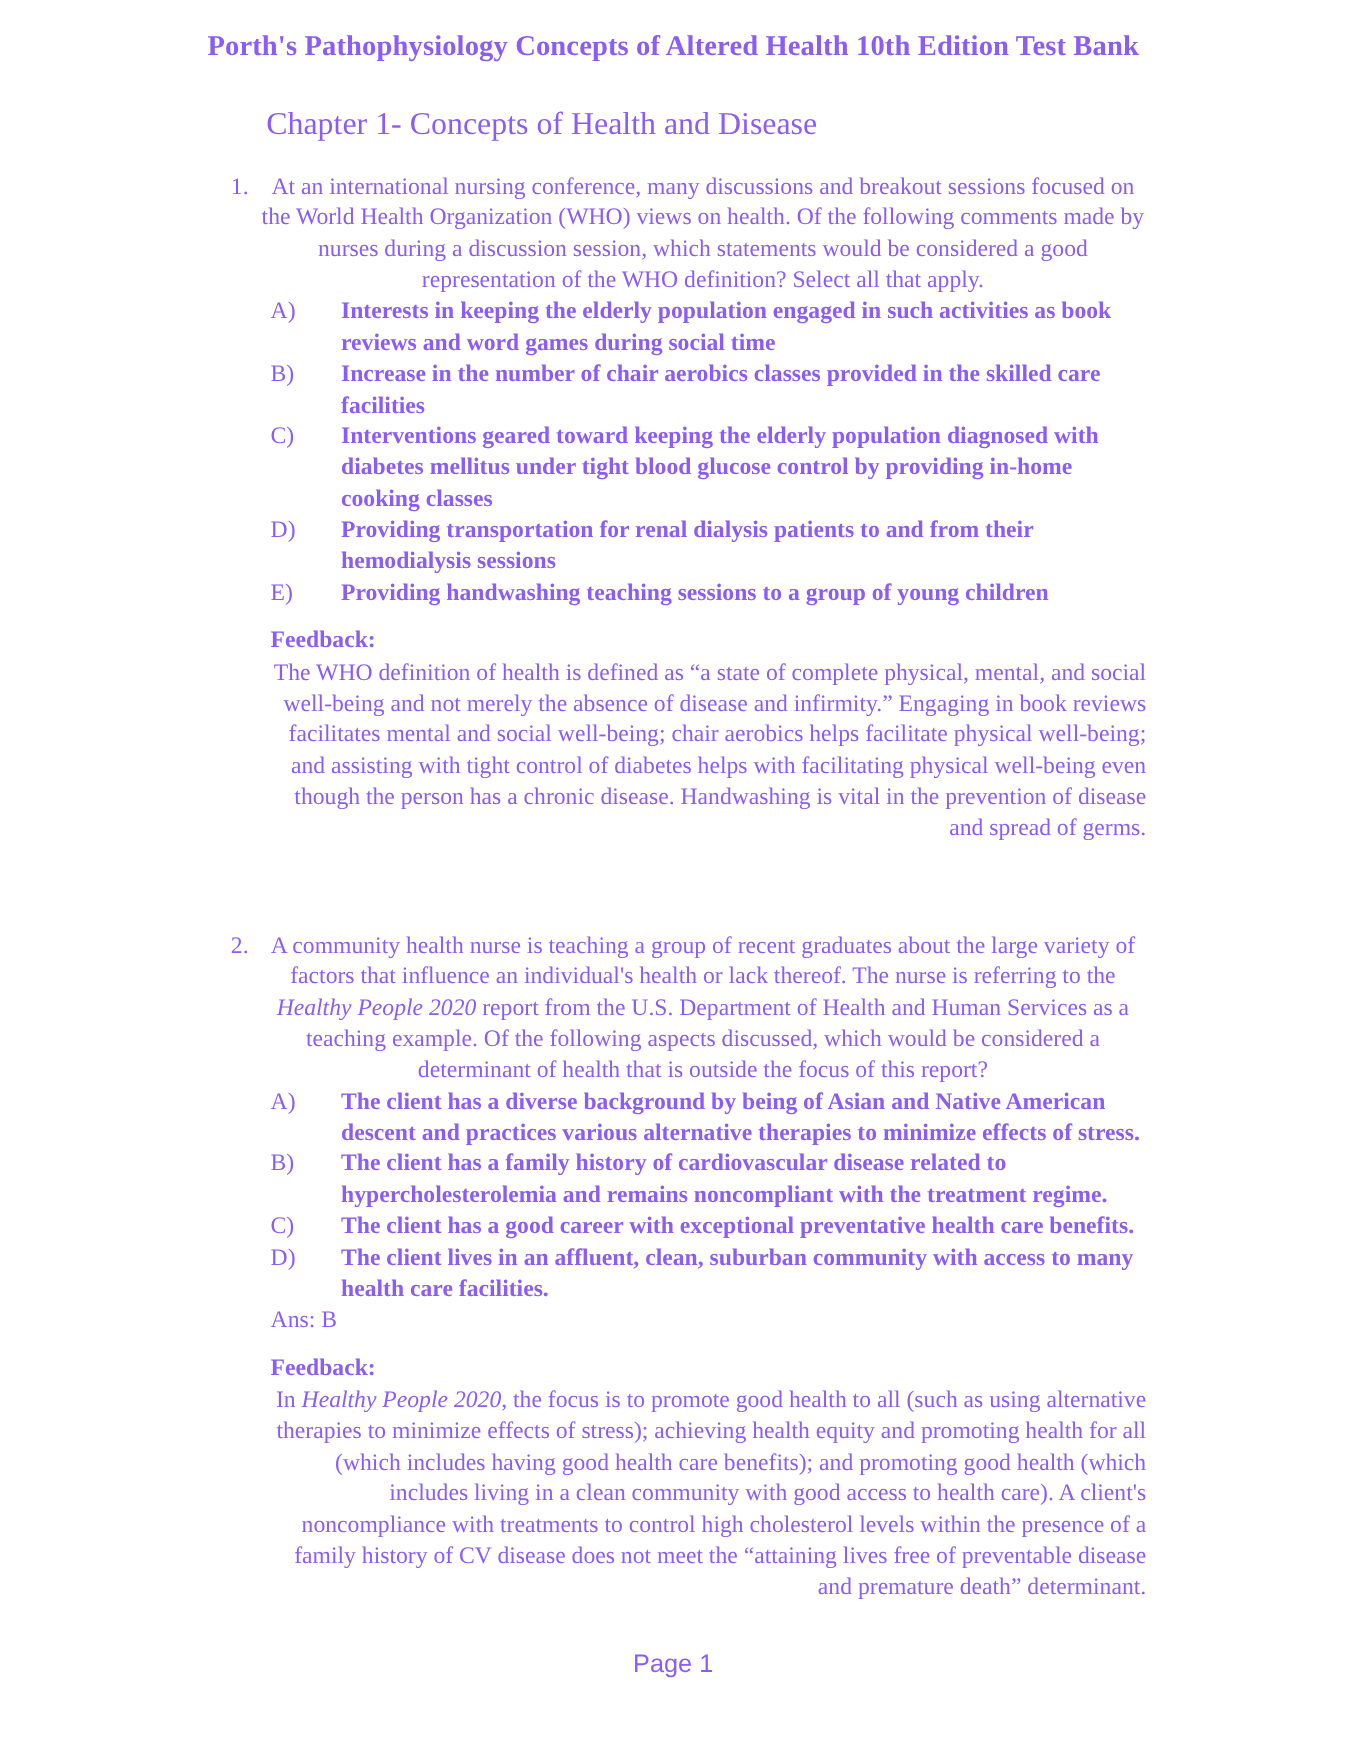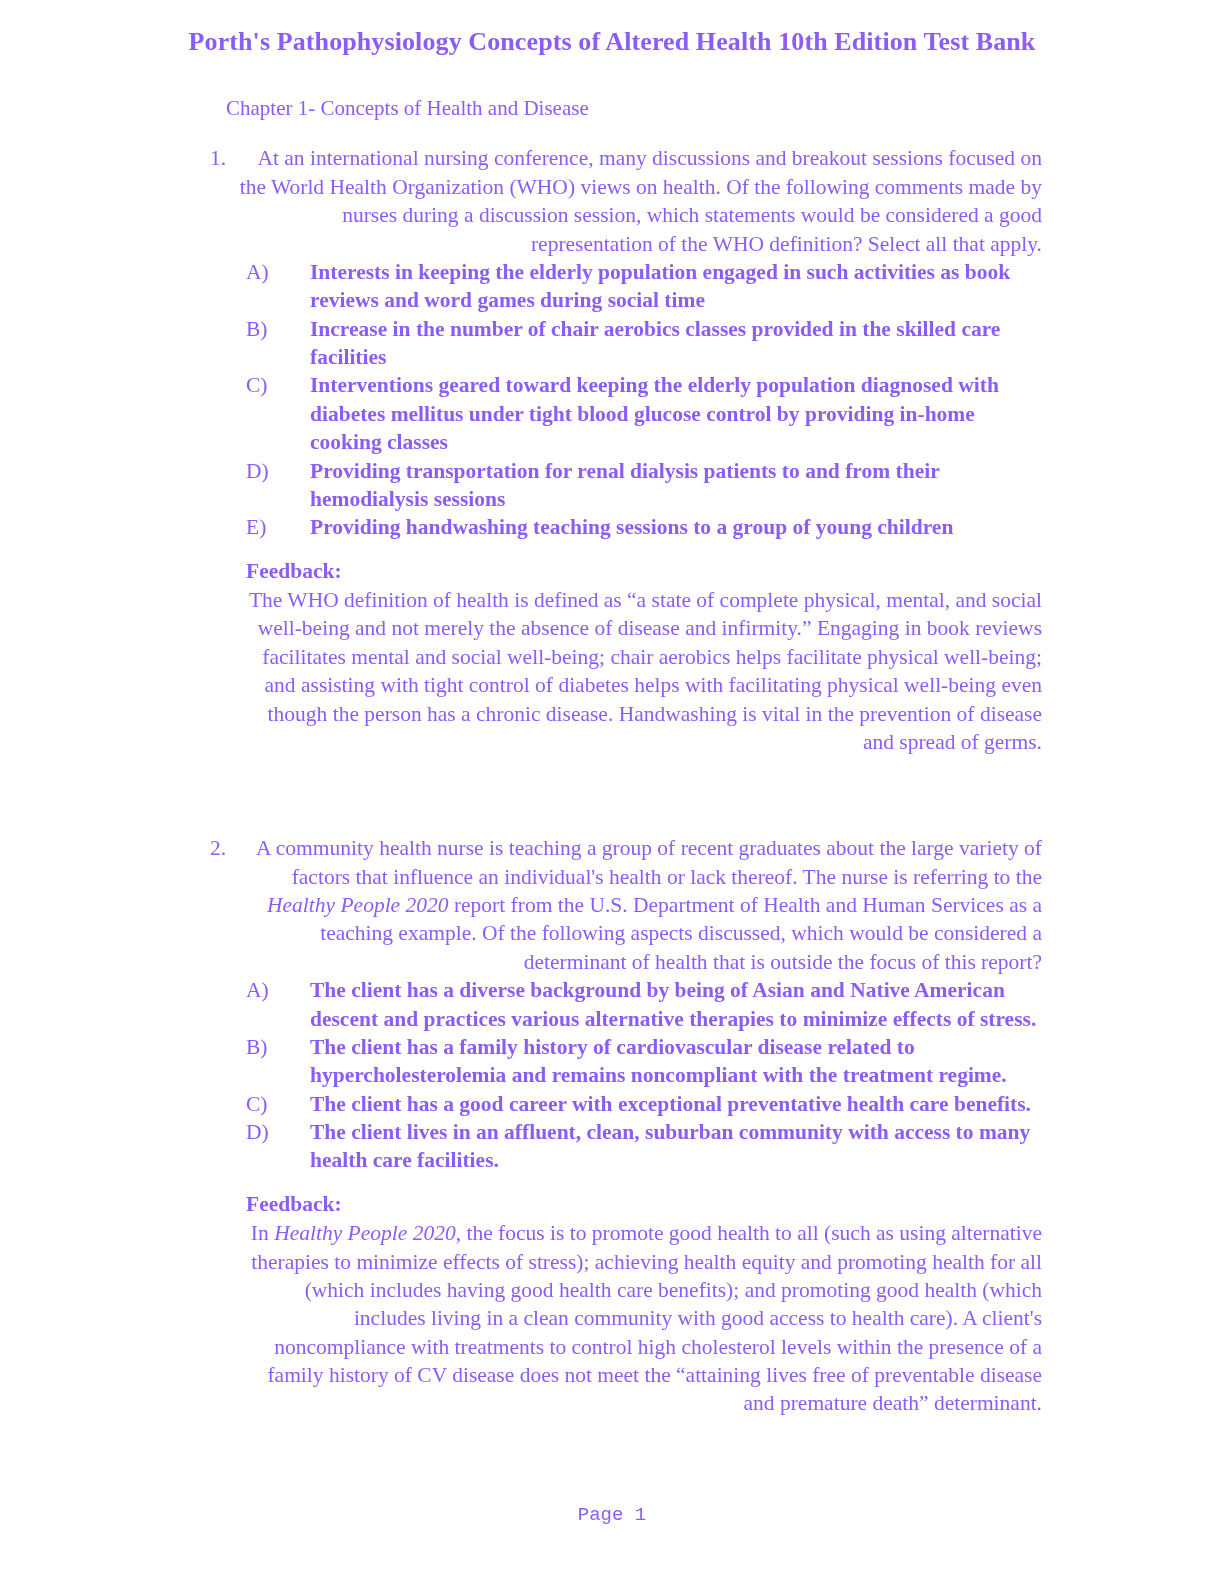--- a/index.html
+++ b/index.html
@@ -26,23 +26,23 @@
     line-height: 1.2;
   }
   .content {
     margin: 0 auto;
     width: 880px;
     padding-left: 30px;
     padding-right: 10px;
     box-sizing: border-box;
   }
   .chapter-line {
-    font-size: 21px;
+    font-size: 29px;
     margin-top: 38px;
-    margin-left: 24px;
+    margin-left: 40px;
     line-height: 1.3;
     font-family: Liberation Serif, serif;
   }
   .question-block {
     margin-top: 22px;
     position: relative;
   }
   .question-block.second { margin-top: 78px; }
   .q-row {
     display: flex;
@@ -54,21 +54,21 @@
     text-align: right;
     font-size: 21.5px;
     line-height: 1.32;
     padding-right: 10px;
     box-sizing: border-box;
   }
   .q-stem {
     flex: 1 1 auto;
     font-size: 21.5px;
     line-height: 1.32;
-    text-align: right;
+    text-align: center;
     font-family: Liberation Serif, serif;
   }
   .choices {
     margin-left: 44px;
   }
   .choice {
     display: flex;
     align-items: flex-start;
     font-size: 21.5px;
     line-height: 1.32;
@@ -94,22 +94,22 @@
     margin-top: 1px;
     text-align: right;
   }
   .ital { font-style: italic; }
   .footer {
     position: absolute;
     bottom: 58px;
     left: 0;
     right: 0;
     text-align: center;
-    font-size: 19px;
-    font-family: Liberation Mono, monospace;
+    font-size: 23px;
+    font-family: Liberation Sans, sans-serif;
   }
 </style>
 </head>
 <body>
 
 <div class="page">
 
   <div class="doc-title">Porth's Pathophysiology Concepts of Altered Health 10th Edition Test Bank</div>
 
   <div class="content">
@@ -167,20 +167,21 @@
         <div class="choice">
           <div class="choice-letter">C)</div>
           <div class="choice-text">The client has a good career with exceptional preventative health care benefits.</div>
         </div>
         <div class="choice">
           <div class="choice-letter">D)</div>
           <div class="choice-text">The client lives in an affluent, clean, suburban community with access to many health care facilities.</div>
         </div>
       </div>
 
+      <div class="ans-line">Ans: B</div>
       <div class="feedback-label">Feedback:</div>
       <div class="feedback-text"><span>In </span><span class="ital">Healthy People 2020</span><span>, the focus is to promote good health to all (such as using alternative therapies to minimize effects of stress); achieving health equity and promoting health for all (which includes having good health care benefits); and promoting good health (which includes living in a clean community with good access to health care). A client's noncompliance with treatments to control high cholesterol levels within the presence of a family history of CV disease does not meet the “attaining lives free of preventable disease and premature death” determinant.</span></div>
     </div>
 
   </div>
 
   <div class="footer">Page 1</div>
 
 </div>
 

